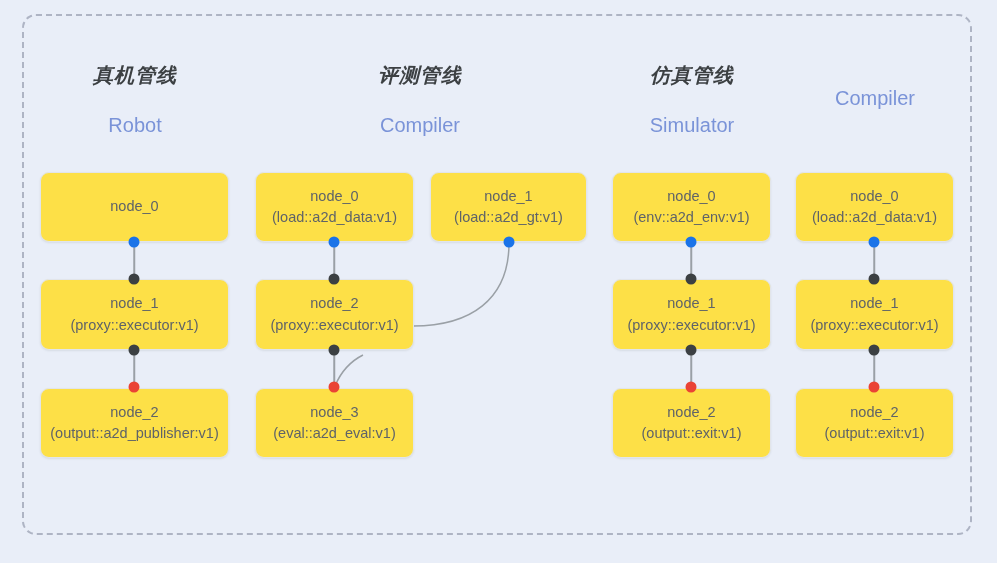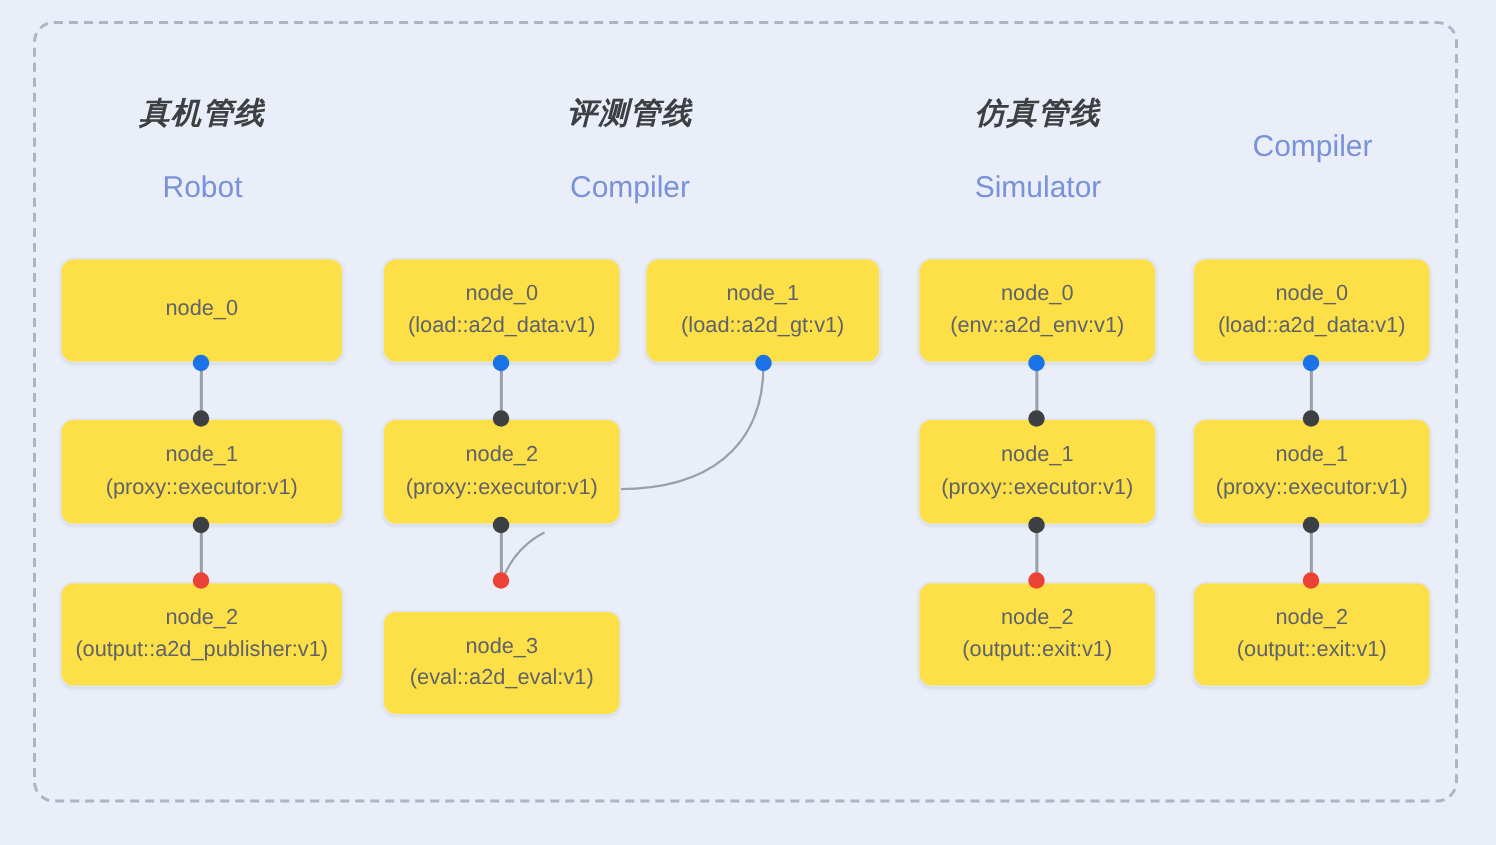--- a/index.html
+++ b/index.html
@@ -191,21 +191,21 @@
   </div>
   <div class="port port-blue" style="left:509px; top:242px;"></div>
 
   <div class="node" style="left:255px; top:279px; width:159px; height:71px;">
     <div class="node-title">node_2</div>
     <div class="node-sub">(proxy::executor:v1)</div>
   </div>
   <div class="port port-black" style="left:334px; top:279px;"></div>
   <div class="port port-black" style="left:334px; top:350px;"></div>
 
-  <div class="node" style="left:255px; top:388px; width:159px; height:70px;margin-top:19px;">
+  <div class="node" style="left:255px; top:388px; width:159px; height:70px;">
     <div class="node-title">node_3</div>
     <div class="node-sub">(eval::a2d_eval:v1)</div>
   </div>
   <div class="port port-red" style="left:334px; top:387px;"></div>
 
   <div class="node" style="left:612px; top:172px; width:159px; height:70px;">
     <div class="node-title">node_0</div>
     <div class="node-sub">(env::a2d_env:v1)</div>
   </div>
   <div class="port port-blue" style="left:691px; top:242px;"></div>

